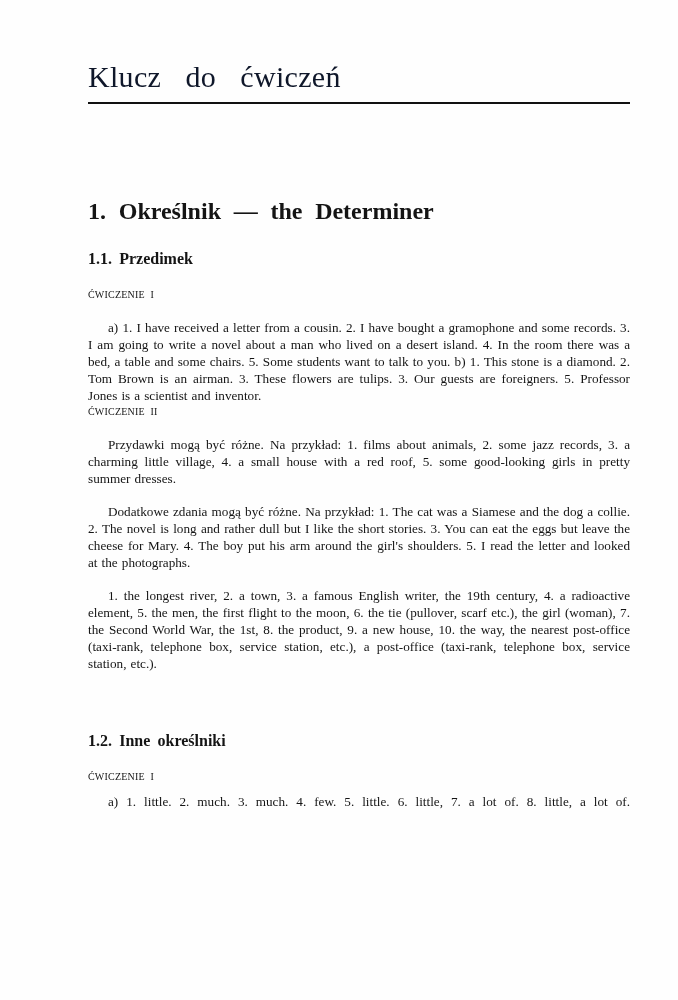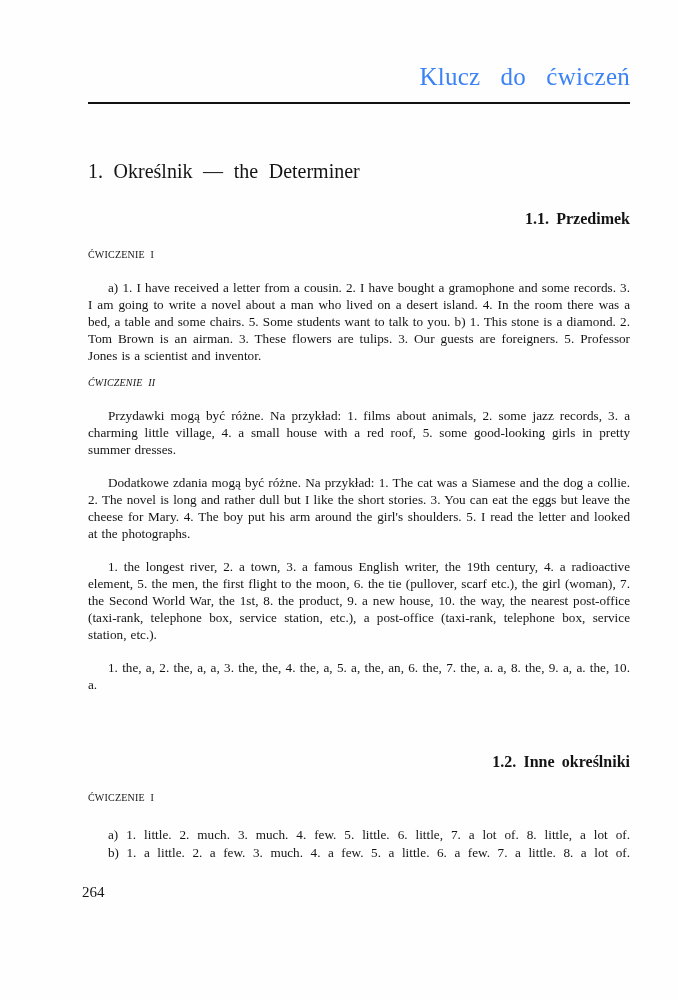--- a/index.html
+++ b/index.html
@@ -15,73 +15,71 @@
     color: #141414;
     font-family: "Liberation Serif", "DejaVu Serif", serif;
     overflow: hidden;
     box-sizing: border-box;
     padding: 60px 48px 0 88px;
   }
   .content {
     width: 542px;
   }
   .doc-title {
-    font-size: 25px;
+    font-size: 30px;
     line-height: 34px;
-    text-align: right;
+    text-align: left;
     word-spacing: 0.55em;
     letter-spacing: 0.01em;
-    color: #3b82f6;
+    color: #0f172a;
   }
   .title-rule {
     margin-top: 8px;
     border: none;
     border-top: 2.5px solid #111;
     height: 0;
     width: 100%;
   }
   .section-h {
-    margin-top: 58px;
-    font-size: 20px;
+    margin-top: 98px;
+    font-size: 24px;
     line-height: 19px;
-    font-weight: normal;
+    font-weight: bold;
     word-spacing: 0.28em;
   }
   .sub-h {
     margin-top: 29px;
     font-size: 16px;
     line-height: 18px;
     font-weight: bold;
     word-spacing: 0.2em;
-    text-align: right;
   }
   .sub-h.second {
     margin-top: 60px;
   }
   .ex-label {
     margin-top: 19px;
     font-size: 10px;
     line-height: 16px;
     letter-spacing: 0.02em;
     word-spacing: 0.3em;
   }
   .ex-label.tight {
-    margin-top: 11px;
-    font-style: italic;
+    margin-top: 0;
   }
   .ex-text {
     margin-top: 16px;
     font-size: 13.2px;
     line-height: 17px;
     text-align: justify;
     text-indent: 20px;
     word-spacing: 0.06em;
   }
   .ans-lines {
-    margin-top: 20px;
+    margin-top: 8px;
     padding-left: 20px;
     font-size: 13.2px;
     line-height: 17.5px;
     word-spacing: 0.06em;
   }
   .ans-line {
     text-align: justify;
     text-align-last: justify;
   }
   .page-number {
@@ -108,26 +106,23 @@
     <div class="ex-label">ĆWICZENIE I</div>
     <div class="ex-text">a) 1. I have received a letter from a cousin. 2. I have bought a gramophone and some records. 3. I am going to write a novel about a man who lived on a desert island. 4. In the room there was a bed, a table and some chairs. 5. Some students want to talk to you. b) 1. This stone is a diamond. 2. Tom Brown is an airman. 3. These flowers are tulips. 3. Our guests are foreigners. 5. Professor Jones is a scientist and inventor.</div>
 
     <div class="ex-label tight">ĆWICZENIE II</div>
     <div class="ex-text">Przydawki mogą być różne. Na przykład: 1. films about animals, 2. some jazz records, 3. a charming little village, 4. a small house with a red roof, 5. some good-looking girls in pretty summer dresses.</div>
 
     <div class="ex-text">Dodatkowe zdania mogą być różne. Na przykład: 1. The cat was a Siamese and the dog a collie. 2. The novel is long and rather dull but I like the short stories. 3. You can eat the eggs but leave the cheese for Mary. 4. The boy put his arm around the girl's shoulders. 5. I read the letter and looked at the photographs.</div>
 
     <div class="ex-text">1. the longest river, 2. a town, 3. a famous English writer, the 19th century, 4. a radioactive element, 5. the men, the first flight to the moon, 6. the tie (pullover, scarf etc.), the girl (woman), 7. the Second World War, the 1st, 8. the product, 9. a new house, 10. the way, the nearest post-office (taxi-rank, telephone box, service station, etc.), a post-office (taxi-rank, telephone box, service station, etc.).</div>
 
-    <div class="ex-text">1. the, a, 2. the, a, a, 3. the, the, 4. the, a, 5. a, the, an, 6. the, 7. the, a. a, 8. the, 9. a, a. the, 10. a.</div>
 
     <div class="sub-h second">1.2. Inne określniki</div>
 
     <div class="ex-label">ĆWICZENIE I</div>
     <div class="ans-lines">
       <div class="ans-line">a) 1. little. 2. much. 3. much. 4. few. 5. little. 6. little, 7. a lot of. 8. little, a lot of.</div>
-      <div class="ans-line">b) 1. a little. 2. a few. 3. much. 4. a few. 5. a little. 6. a few. 7. a little. 8. a lot of.</div>
     </div>
 
-    <div class="page-number">264</div>
 
   </div>
 </div>
 
 </body></html>

